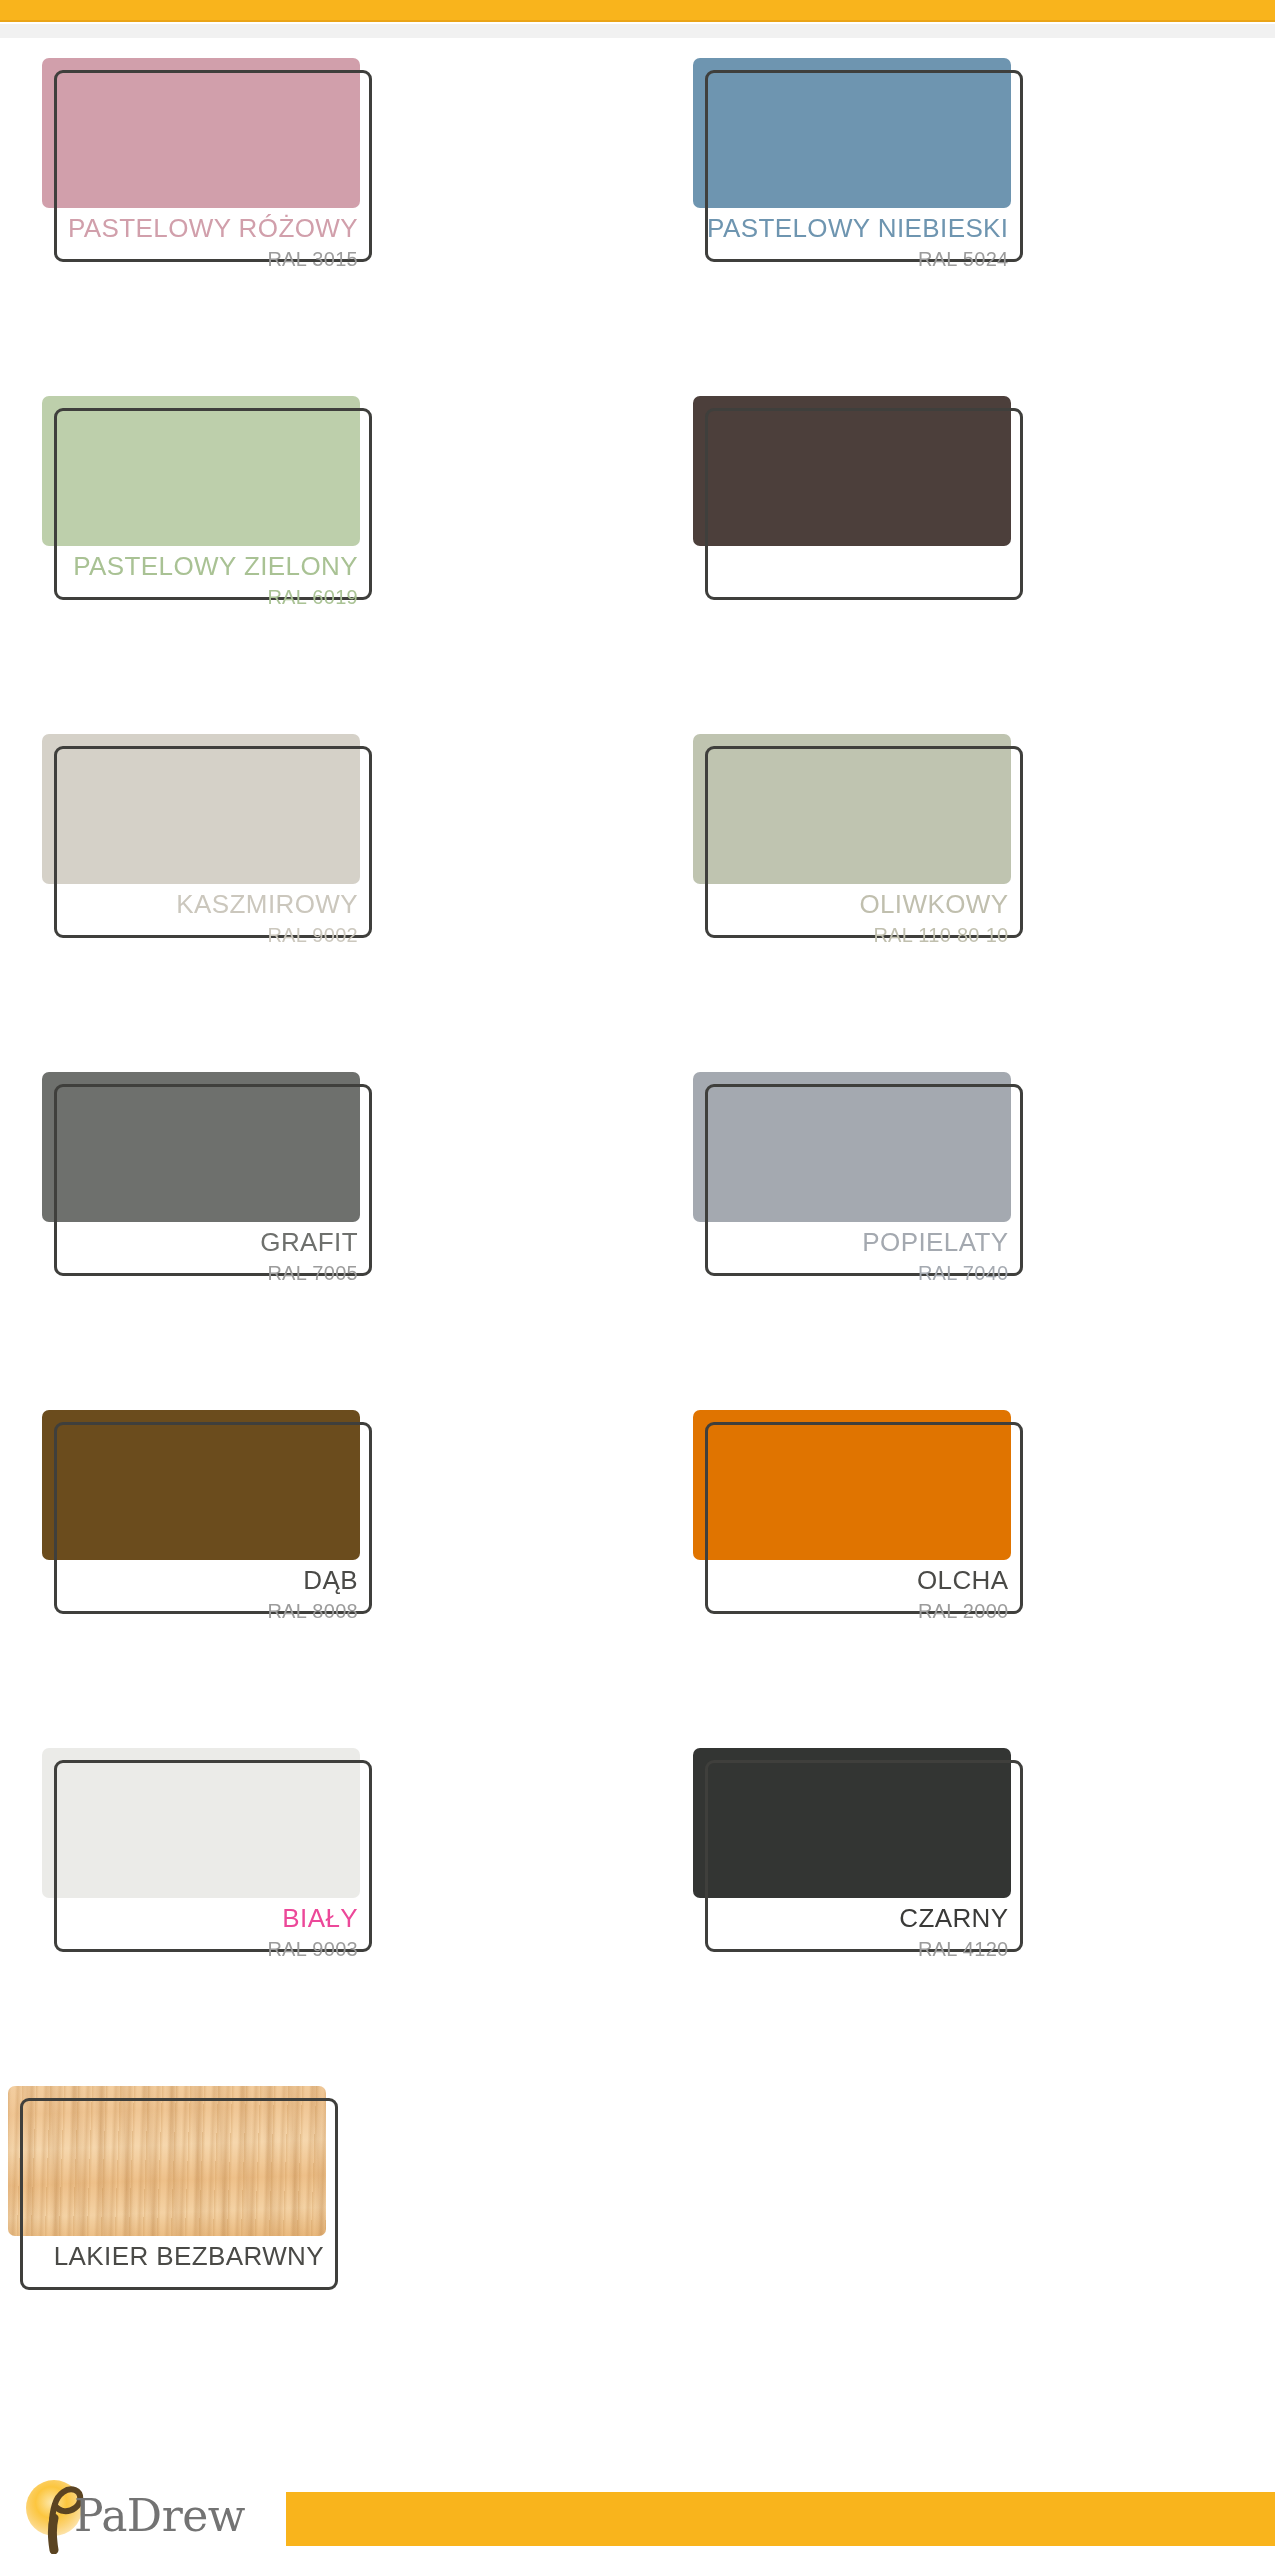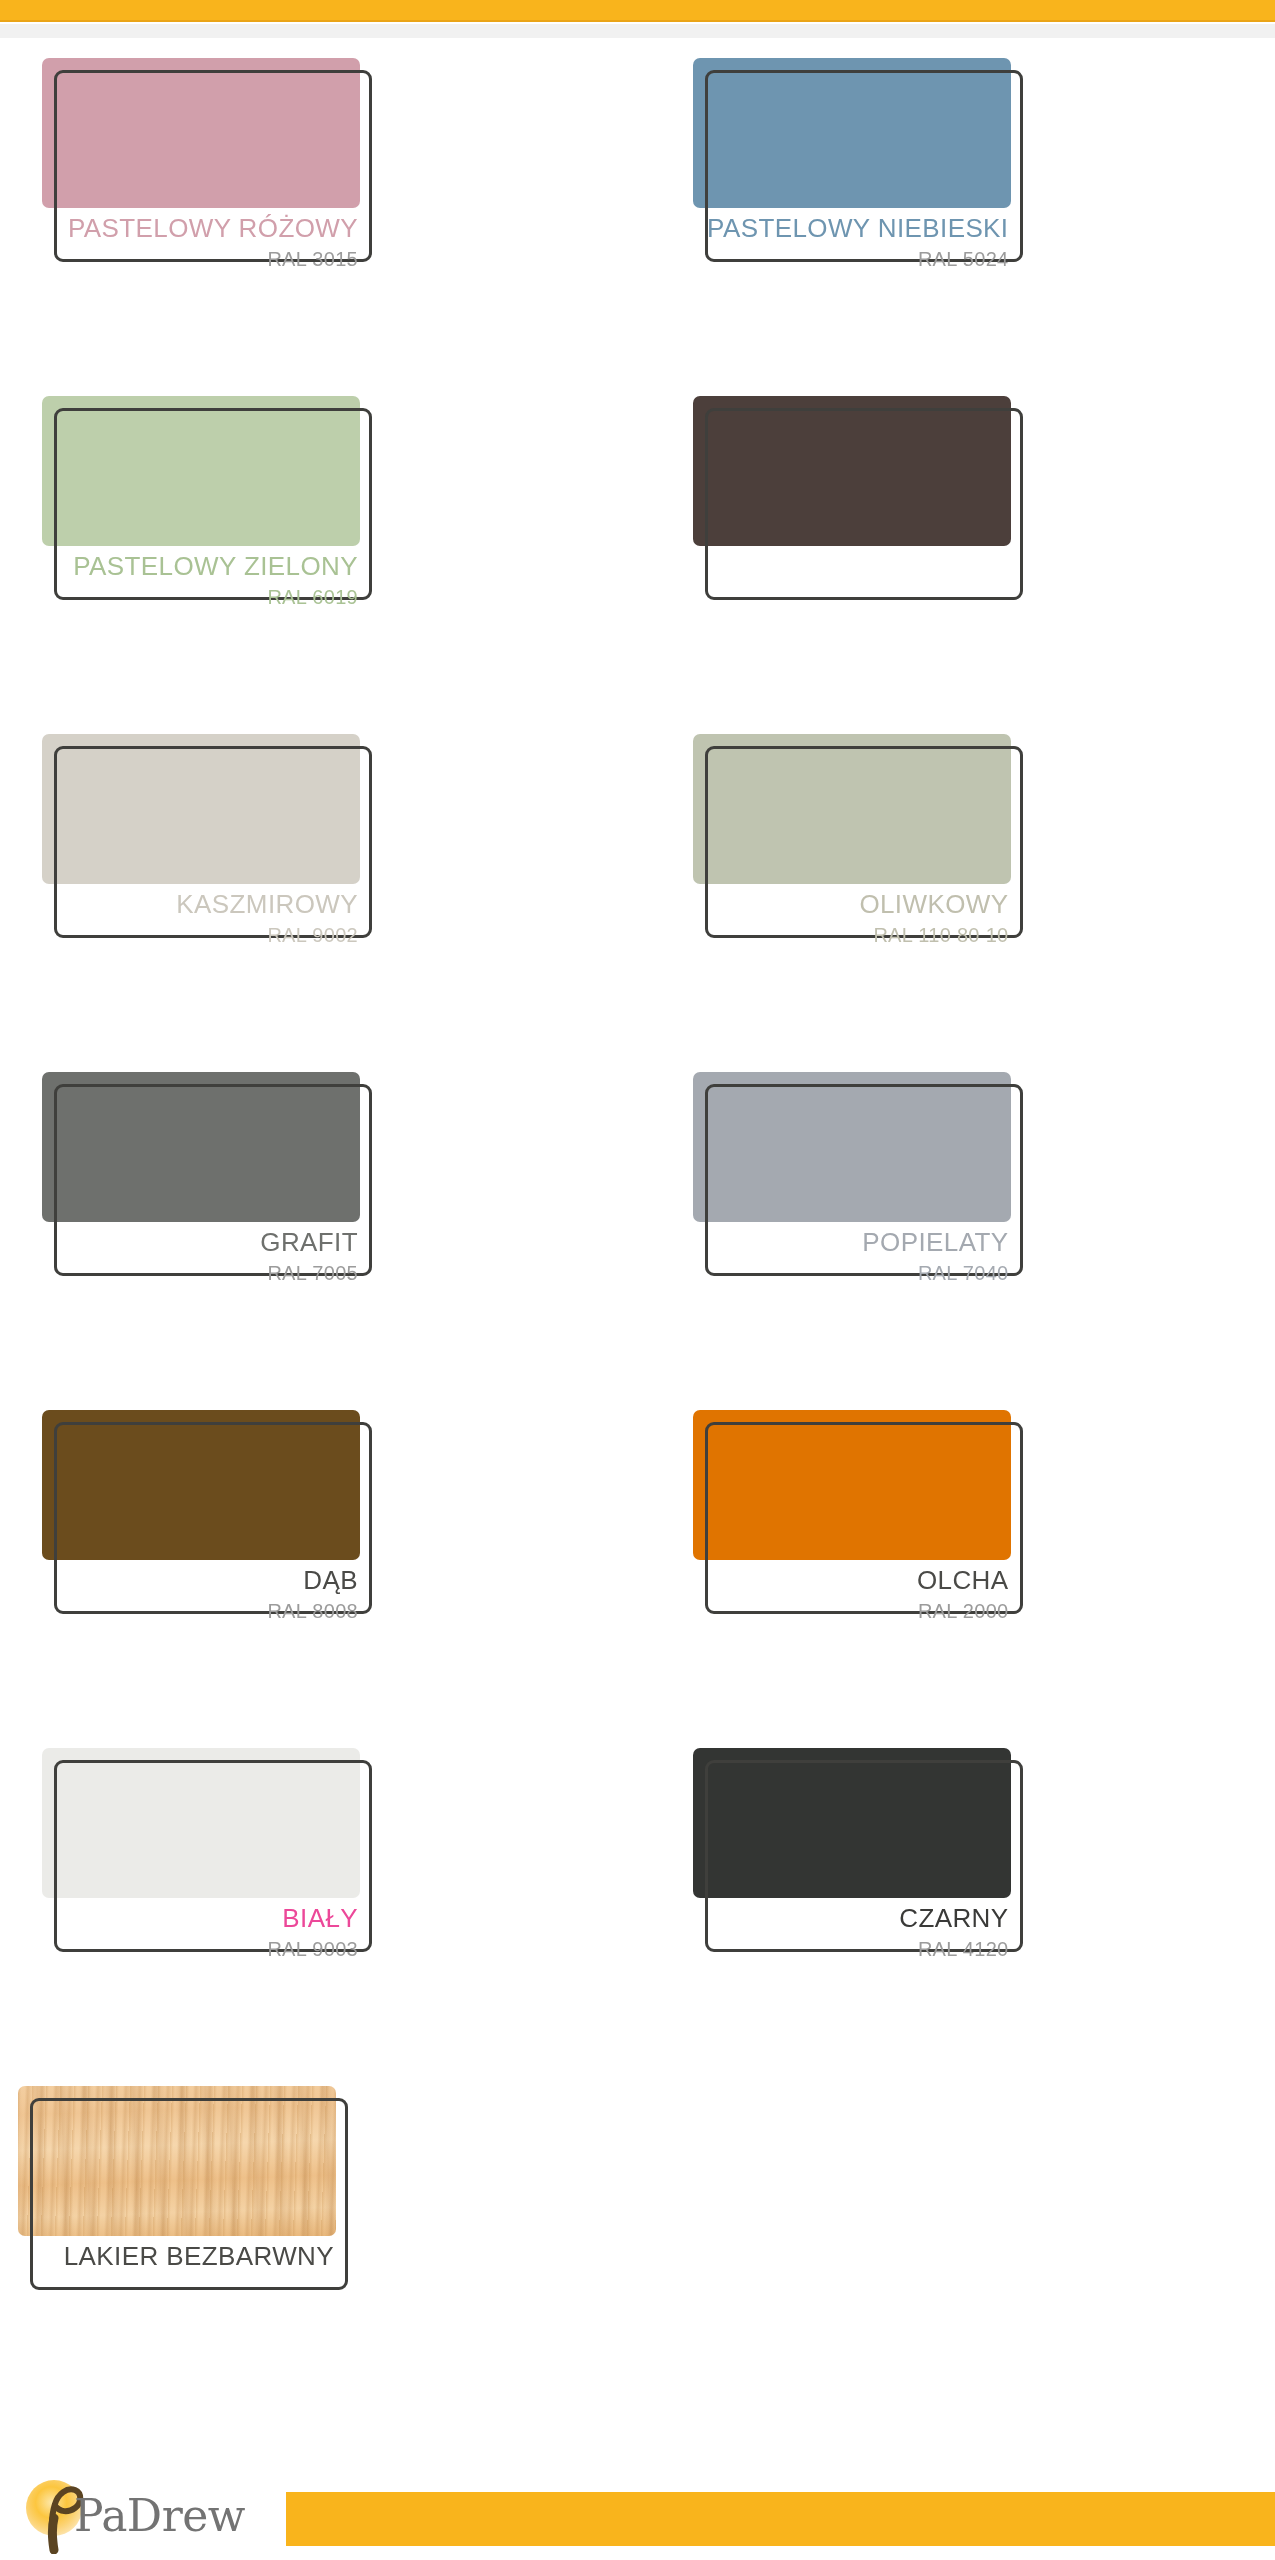--- a/index.html
+++ b/index.html
@@ -51,21 +51,21 @@
 
   
   .swatch {
     position: relative;
     width: 330px;
     height: 260px;
     margin: 10px auto 0 auto;
   }
   .swatch.left  { margin-left: 42px; margin-right: 0; }
   .swatch.right { margin-left: 55px; margin-right: 11px; }
-  .swatch.solo  { margin-left: 18px; padding-left: 16px; }
+  .swatch.solo  { margin-left: 8px; padding-left: 16px; }
 
   
   .fill {
     position: absolute;
     left: 0; top: 0;
     width: 318px; height: 150px;
     border-radius: 7px;
   }
   .fill.wood {
     background:

